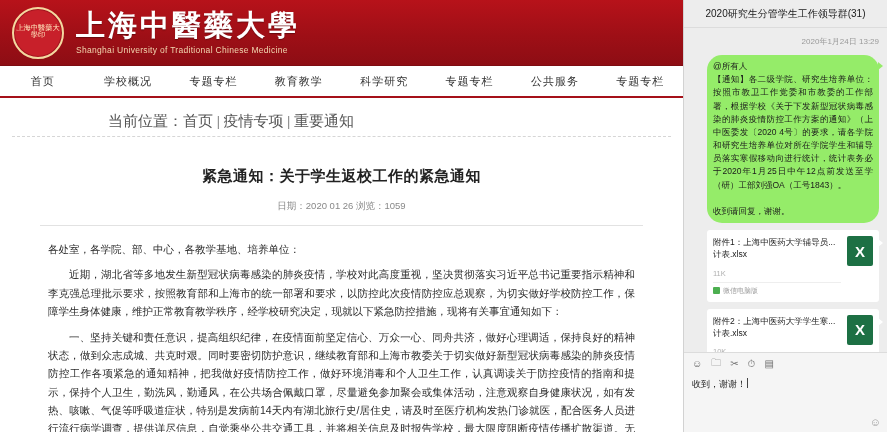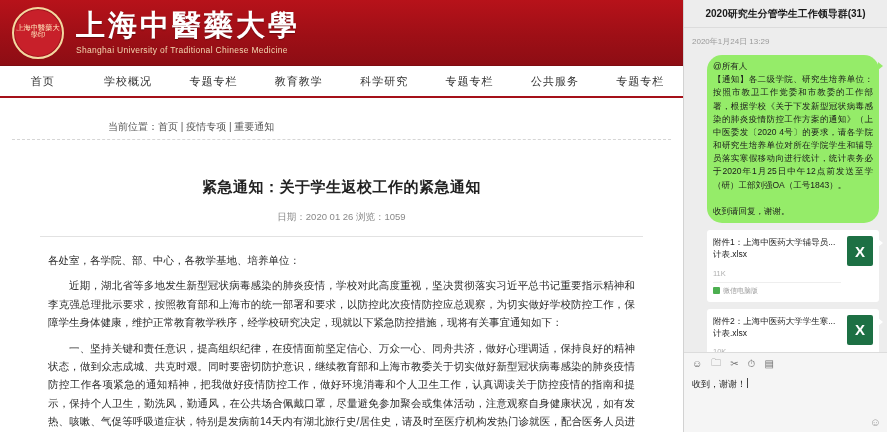--- a/index.html
+++ b/index.html
@@ -50,24 +50,25 @@
   .nav-item {
     flex: 1; text-align: center;
     font-size: 11px; color: #333;
     letter-spacing: 1px;
     cursor: pointer;
     line-height: 30px;
   }
   .nav-item:first-child { color: #333; }
 
   .crumb {
-    font-size: 10px; color: #555;
+    font-size: 15px; color: #555;
     padding: 6px 0 5px 96px;
     border-bottom: 1px dashed #d6d6d6;
-    margin: 16px 12px;
+    margin: 8px 12px;
+    font-family: Liberation Serif, serif;
   }
 
   .article-title {
     text-align: center;
     font-size: 15px; font-weight: bold; color: #222;
     padding: 22px 40px 0 40px;
     letter-spacing: .5px;
   }
   .article-meta {
     text-align: center;
@@ -90,31 +91,31 @@
     background: #ededed;
     border-left: 1px solid #d2d2d2;
     position: relative;
     display: flex; flex-direction: column;
   }
   .chat-header {
     height: 28px; flex: none;
     background: #ededed;
     border-bottom: 1px solid #dcdcdc;
     display: flex; align-items: center; justify-content: center;
-    font-size: 10px; color: #1a1a1a; font-weight: 700;
+    font-size: 10px; color: #1a1a1a; font-weight: 400;
     padding: 0 6px;
     text-align: center;
   }
   .chat-body {
     flex: 1; overflow: hidden;
     padding: 8px 8px 0 8px;
     background: #ededed;
   }
   .chat-time {
-    text-align: left; font-size: 8px; color: #9a9a9a; margin-bottom: 8px;
+    text-align: right; font-size: 8px; color: #9a9a9a; margin-bottom: 8px;
   }
   .msg-row { display: flex; justify-content: flex-end; margin-bottom: 7px; }
   .bubble {
     background: #95ec69;
     border-radius: 15px;
     padding: 5px 6px;
     font-size: 8.5px; line-height: 1.55;
     color: #1a1a1a;
     max-width: 172px;
     text-align: justify;

